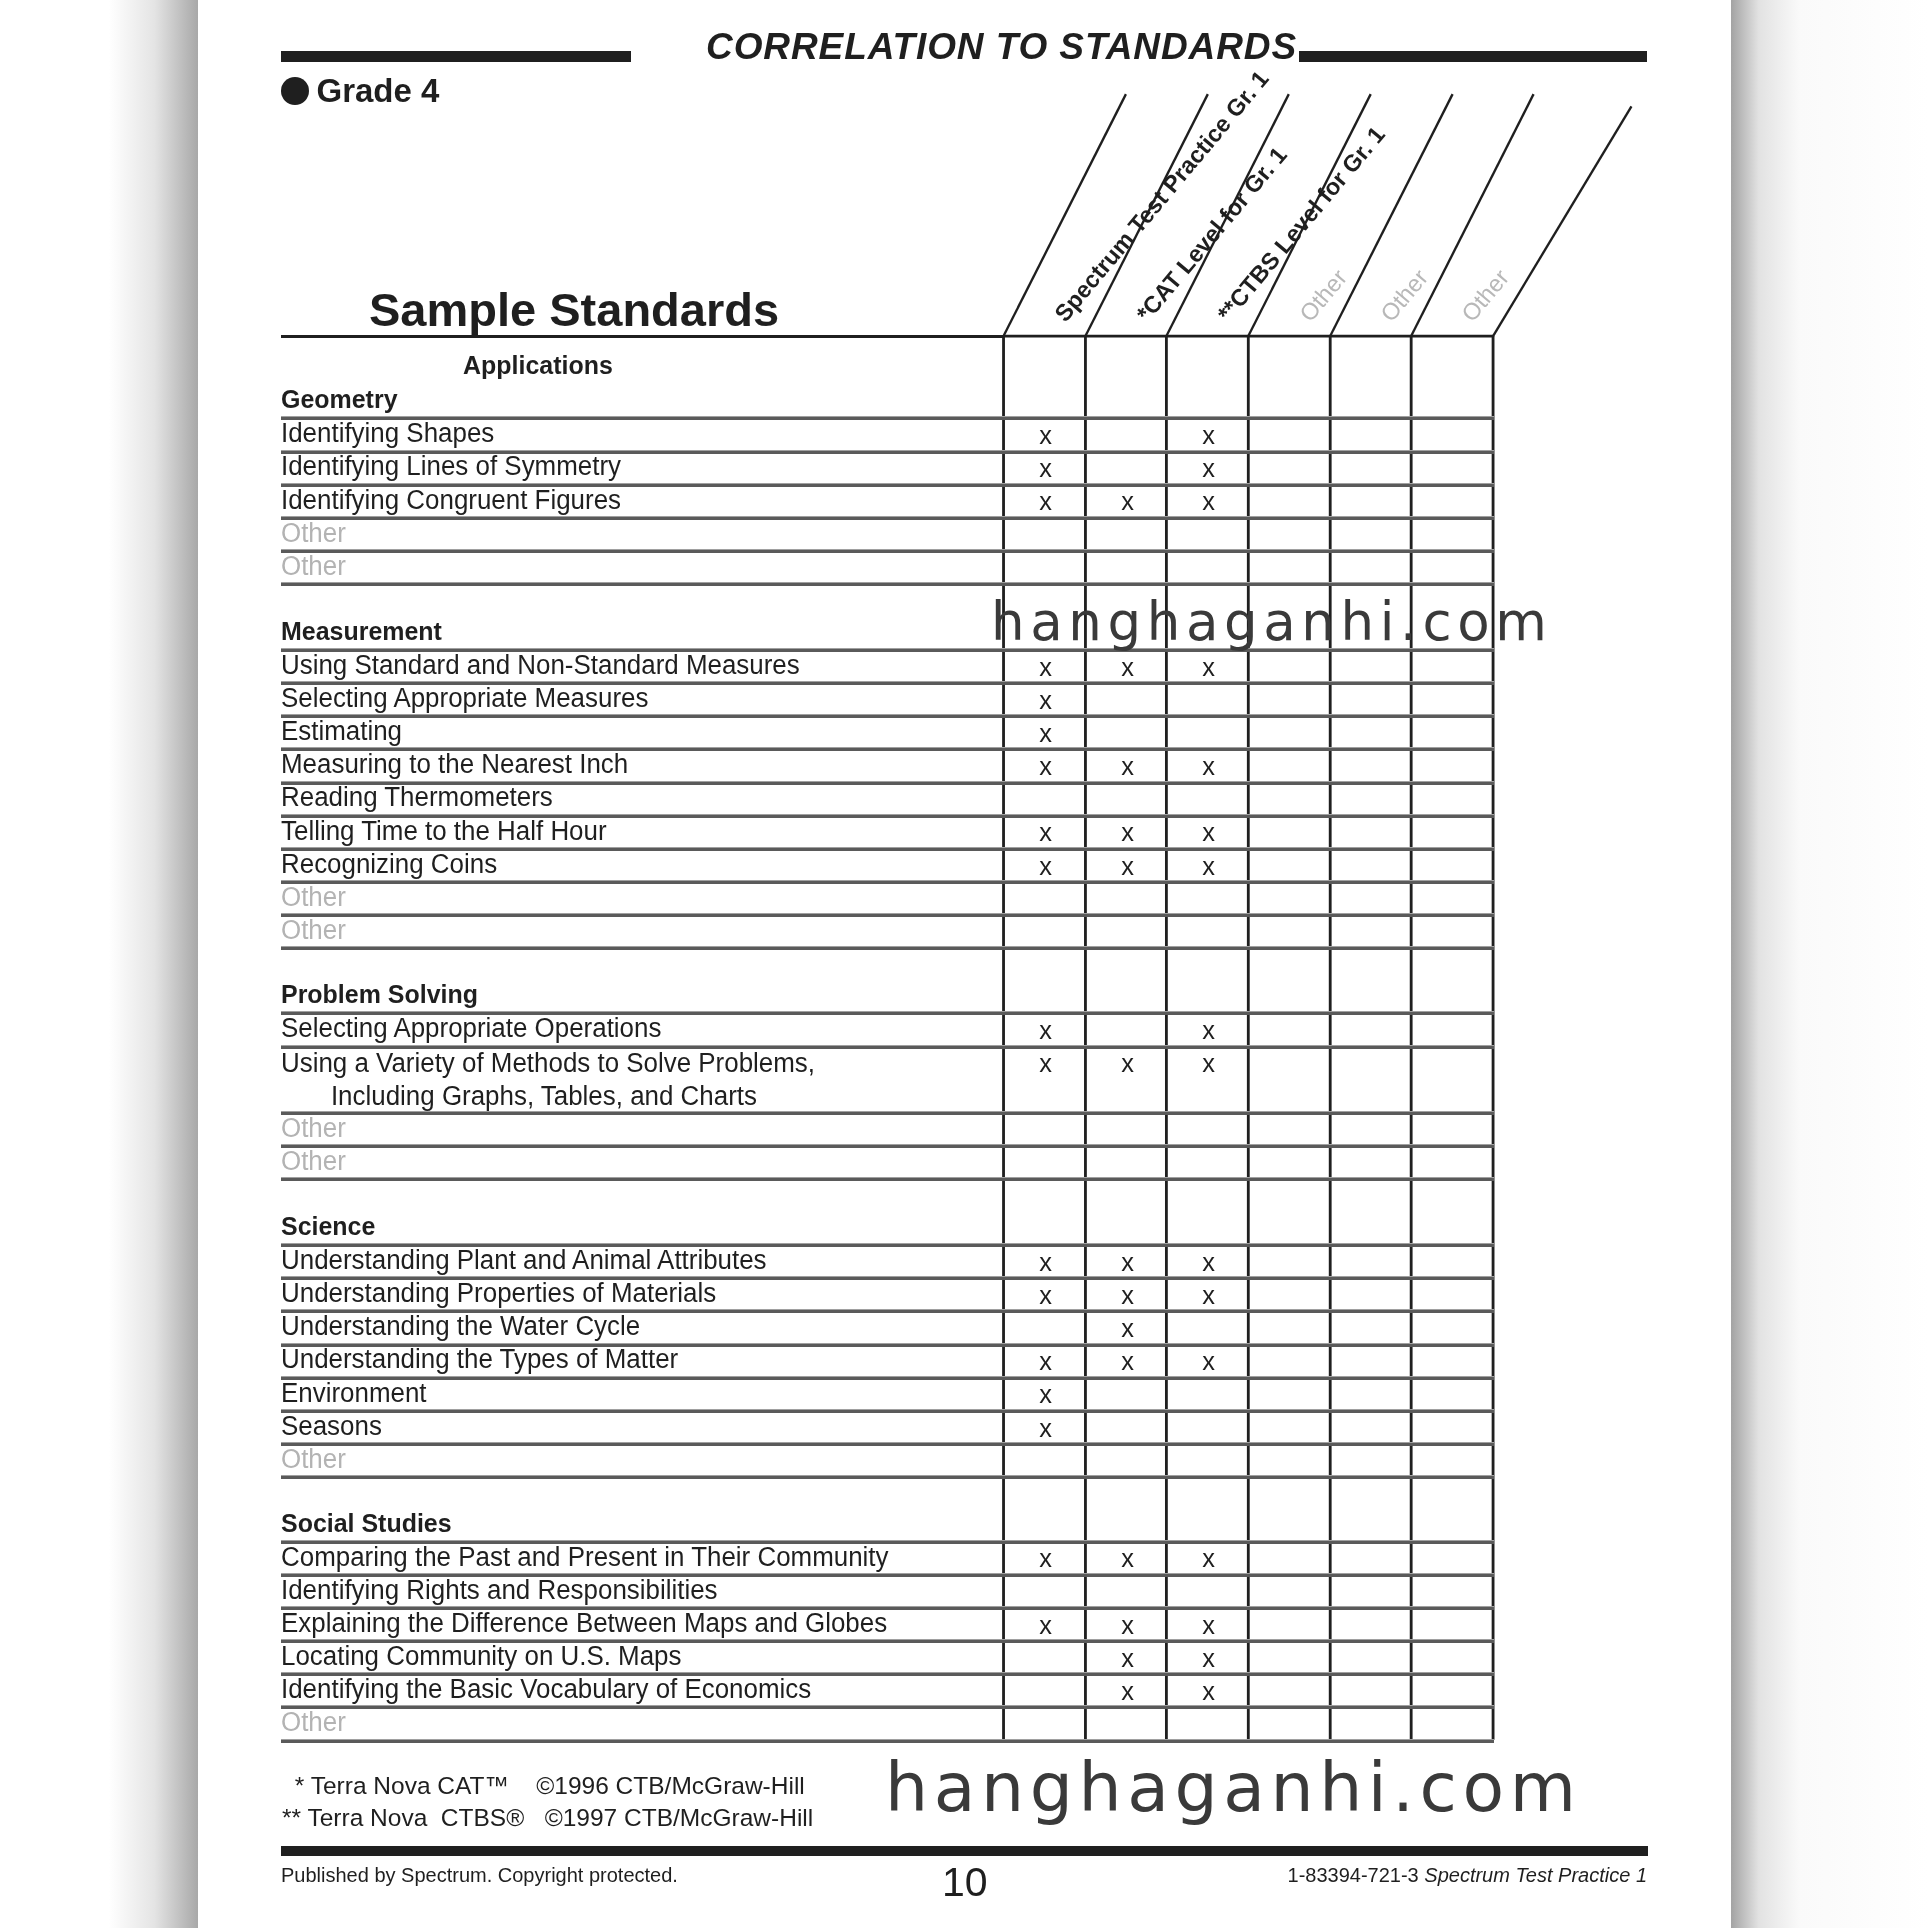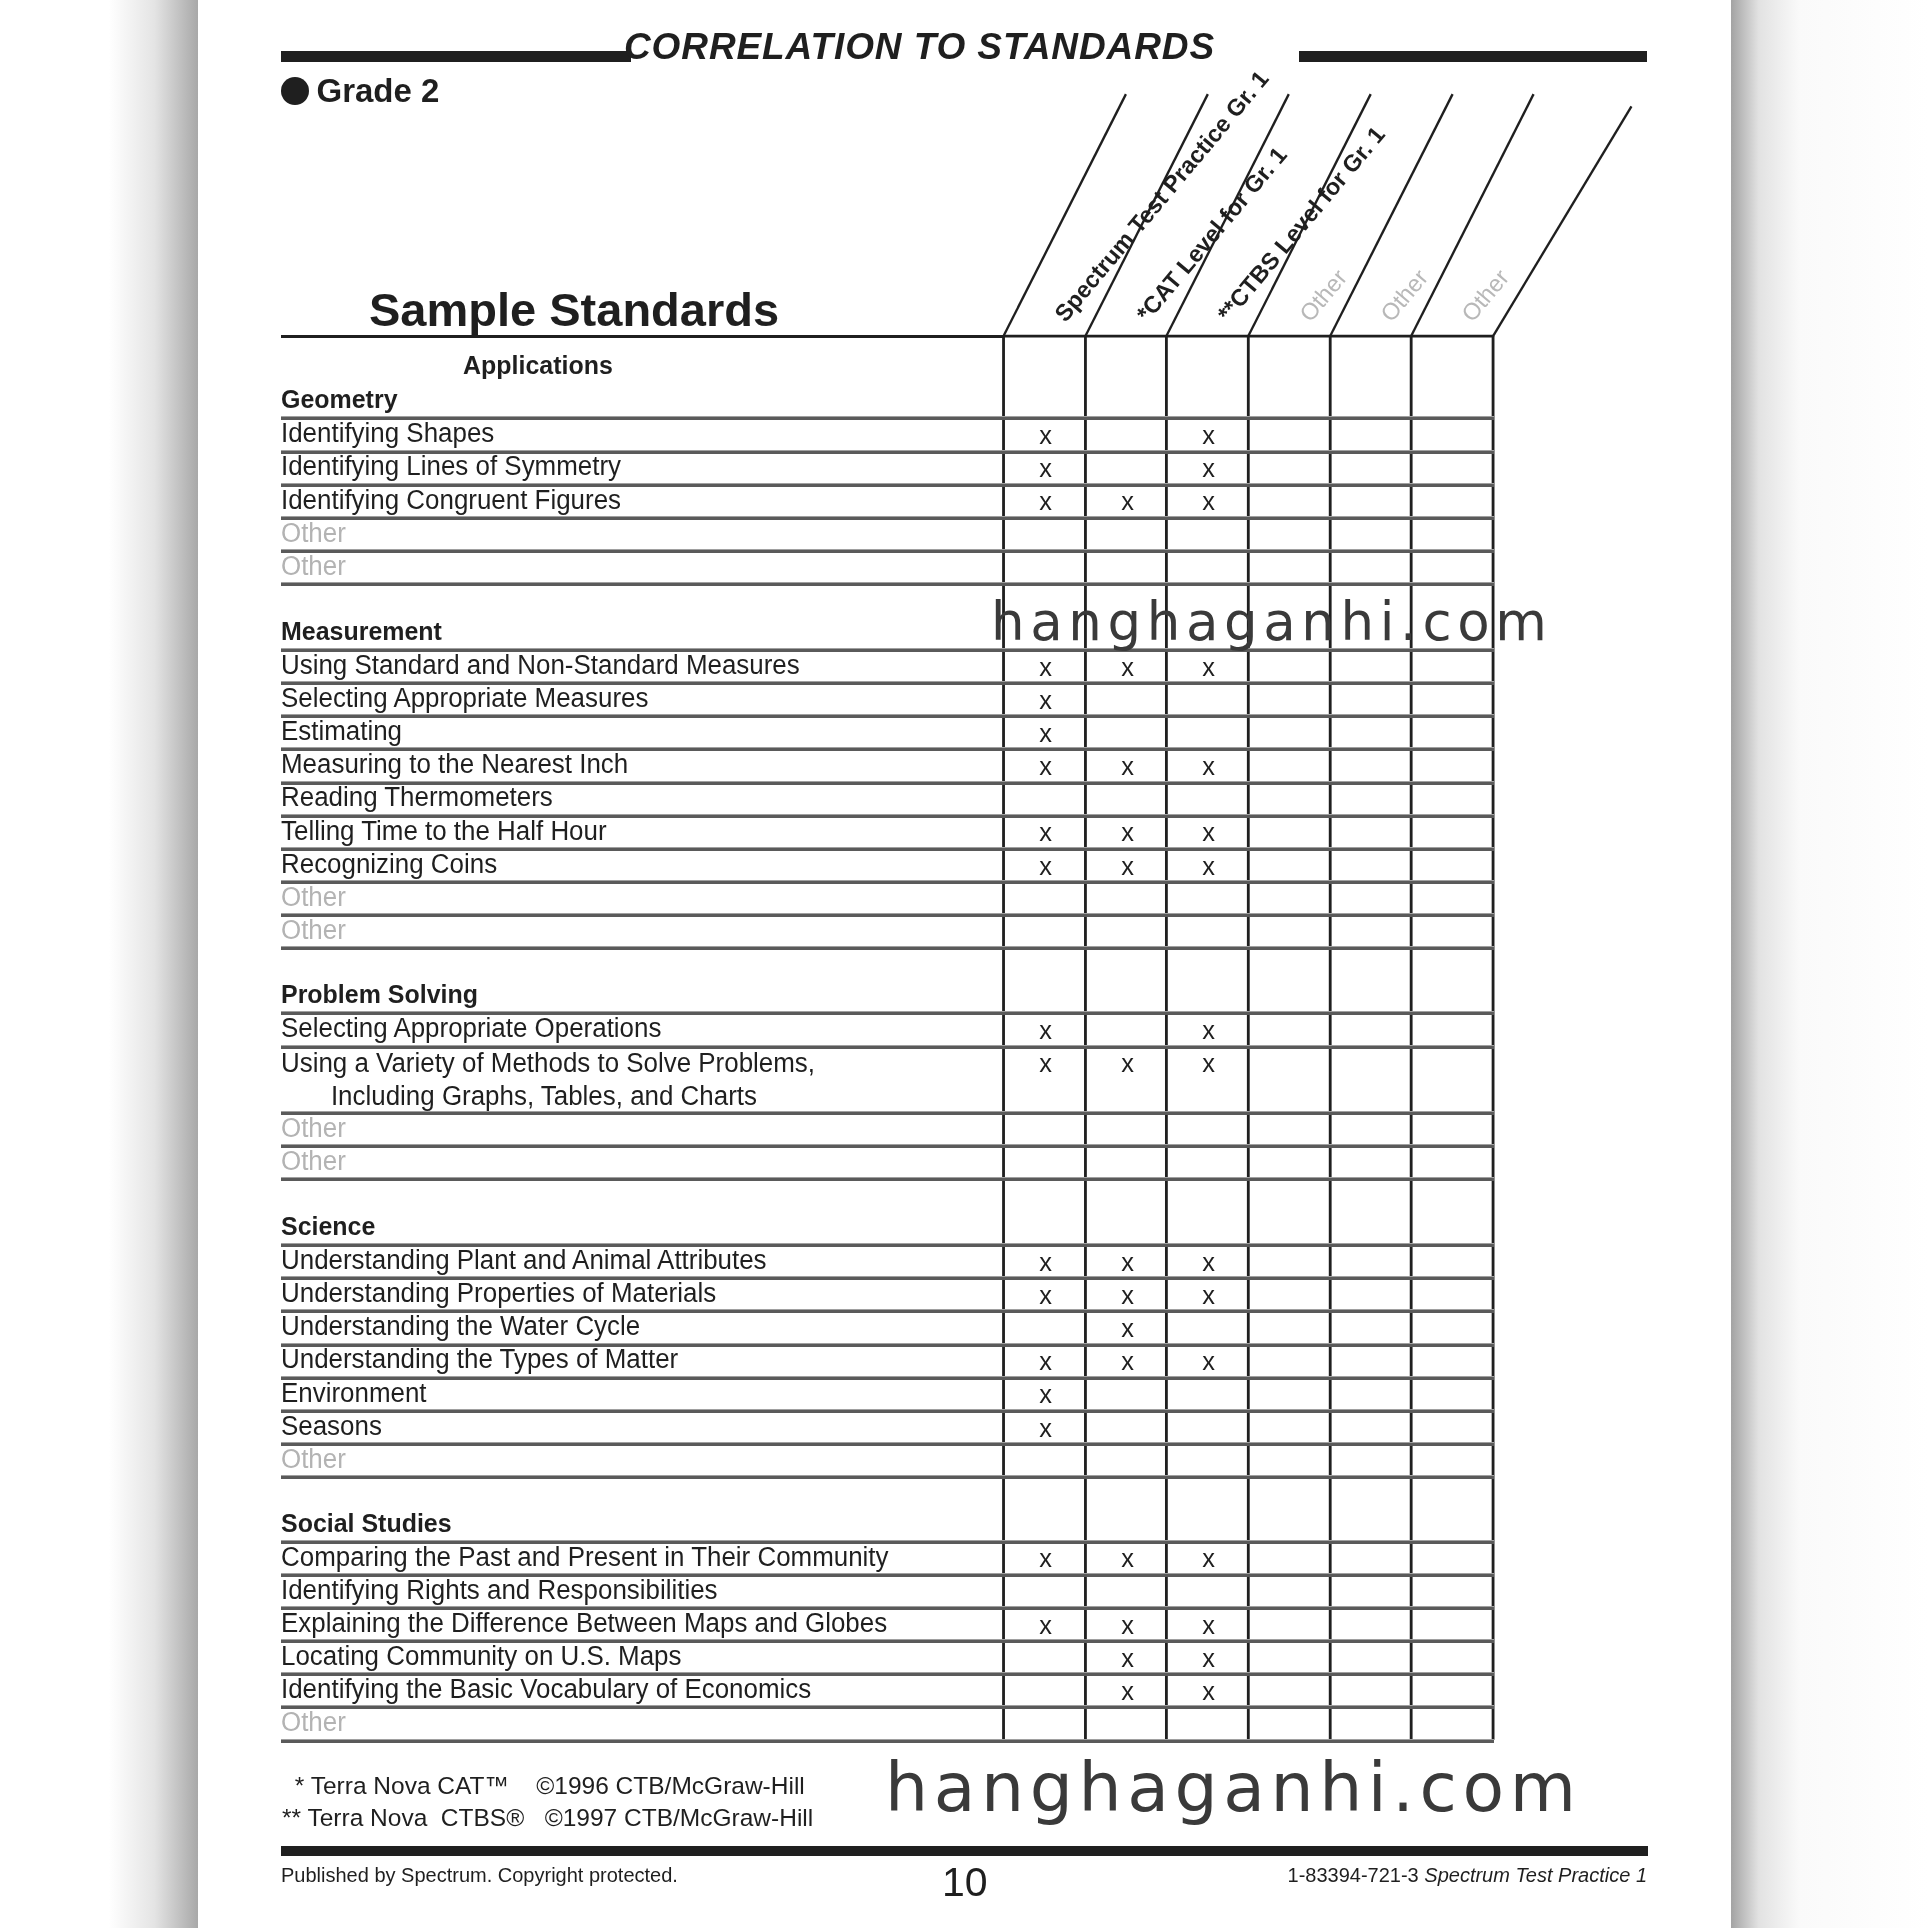--- a/index.html
+++ b/index.html
@@ -17,21 +17,21 @@
       position: absolute; left: 1731px; top: 0; width: 198px; height: 1928px;
       background: linear-gradient(to right, #a3a3a3 0%, #e2e2e2 14%, #fafafa 35%, #ffffff 100%);
     }
     .page {
       position: absolute; left: 198px; top: 0; width: 1533px; height: 1928px;
       background: #ffffff;
     }
     .title-bar-left { position:absolute; left:281px; top:51px; width:350px; height:11.3px; background:#1f1f1f; }
     .title-bar-right { position:absolute; left:1299px; top:51px; width:348px; height:11.3px; background:#1f1f1f; }
     .page-title {
-      position:absolute; left:624px; top:26px; width:659px; text-align:left;
+      position:absolute; left:638px; top:26px; width:659px; text-align:right;
       font-weight:bold; font-style:italic; font-size:37px; letter-spacing:0.9px; color:#1f1f1f;
       white-space: nowrap;
     }
     .grade { position:absolute; left:281px; top:72px; font-weight:bold; font-size:33px; color:#1f1f1f; }
     .grade .dot { display:inline-block; width:28px; height:28px; border-radius:50%; background:#1f1f1f; vertical-align:-2.8px; margin-right:7.5px; }
     .sample-title { position:absolute; left:369px; top:282px; font-weight:bold; font-size:47px; color:#1f1f1f; }
     .header-line { position:absolute; left:281px; top:335px; width:723px; height:2.8px; background:#1f1f1f; }
     svg.grid { position:absolute; left:0; top:0; }
     .row-label {
       position:absolute; left:281px; font-size:27px; white-space:nowrap; color:#1f1f1f;
@@ -61,21 +61,21 @@
 
 <div class="shadow-left"></div>
 <div class="shadow-right"></div>
 <div class="page"></div>
 
 <div class="title-bar-left"></div>
 <div class="page-title">CORRELATION TO STANDARDS</div>
 <div class="title-bar-right"></div>
 
 <div class="grade">
-  <span class="dot"></span><span>Grade 2</span>
+  <span class="dot"></span><span>Grade 4</span>
 </div>
 
 <div class="sample-title">Sample Standards</div>
 <div class="header-line"></div>
 
 <svg class="grid" id="grid" width="1928" height="1928" viewBox="0 0 2048 2048">
     <line x1="1066" y1="357" x2="1586" y2="357" stroke="#1f1f1f" stroke-width="3"></line>
     <line x1="1066" y1="357" x2="1066" y2="1848" stroke="#1f1f1f" stroke-width="3"></line>
     <line x1="1066" y1="357" x2="1196" y2="100" stroke="#1f1f1f" stroke-width="2.5"></line>
     <line x1="1153" y1="357" x2="1153" y2="1848" stroke="#1f1f1f" stroke-width="3"></line>

